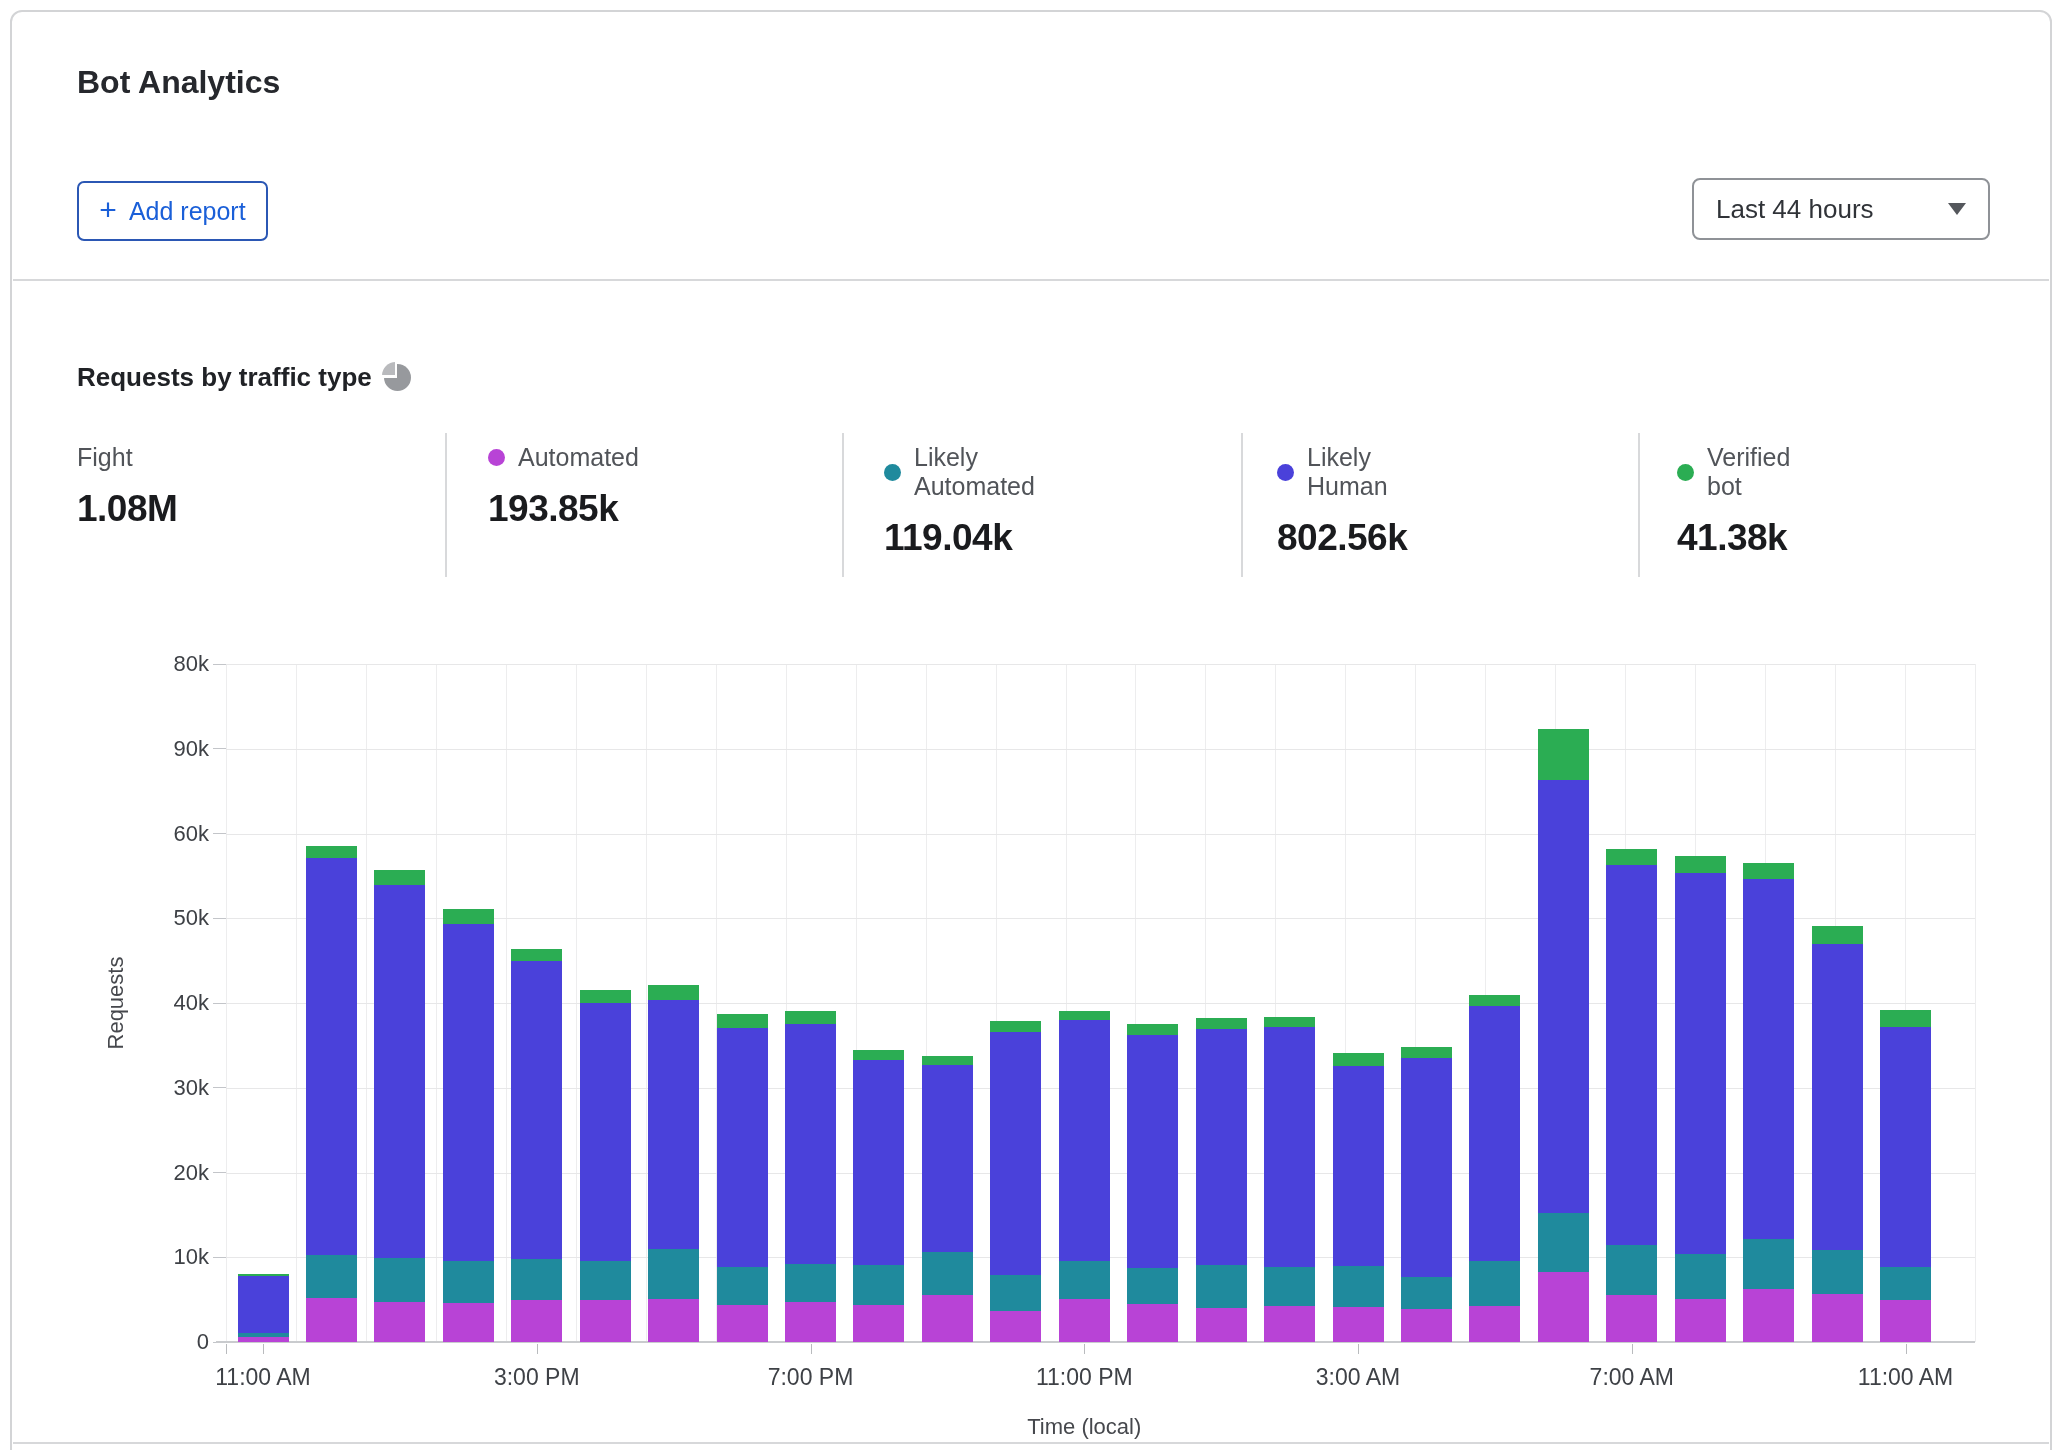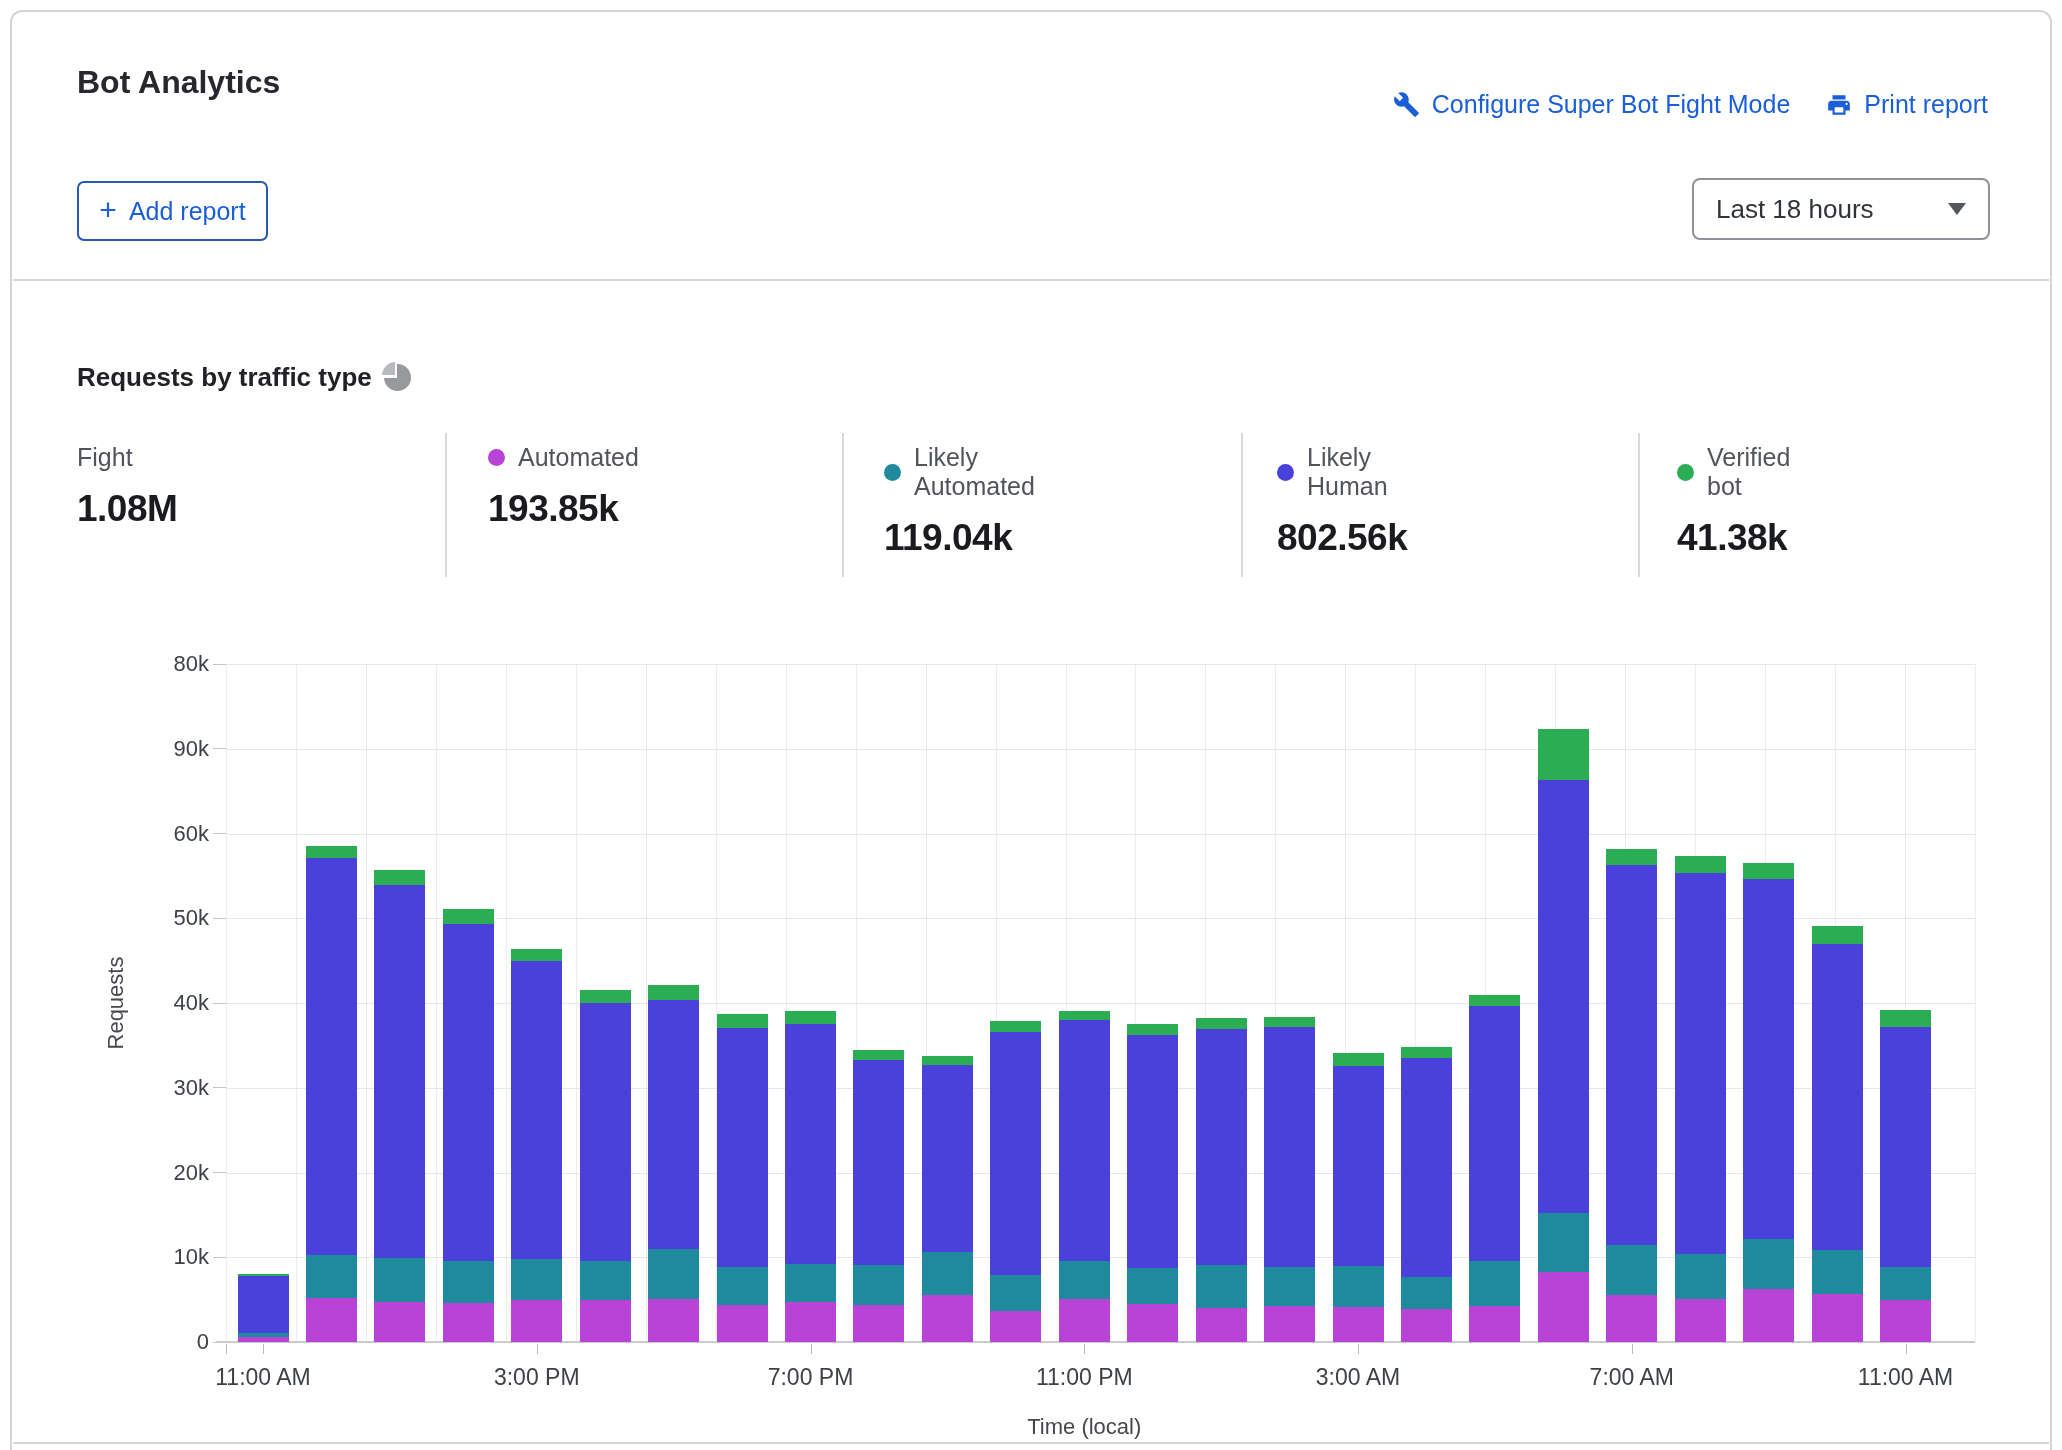--- a/index.html
+++ b/index.html
@@ -49,46 +49,28 @@
     transform:rotate(-90deg); }
   .bar-seg { position:absolute; }
 </style>
 </head>
 <body>
 
 <div class="card">
 
   <div class="page-title">Bot Analytics</div>
 
-  <div class="header-actions">
-    <a class="action-link">
-      <span>
-        <svg width="27" height="27" viewBox="0 0 24 24" fill="#1a5fd8">
-            <path d="M22.7 19l-9.1-9.1c.9-2.3.4-5-1.5-6.9-2-2-5-2.4-7.4-1.3L9 6 6 9 1.6 4.7C.4 7.1.9 10.1 2.9 12.1c1.9 1.9 4.6 2.4 6.9 1.5l9.1 9.1c.4.4 1 .4 1.4 0l2.3-2.3c.5-.4.5-1.1.1-1.4z"></path>
-          </svg>
-      </span>
-      <span>Configure Super Bot Fight Mode</span>
-    </a>
-    <a class="action-link">
-      <span>
-        <svg width="26" height="26" viewBox="0 0 24 24" fill="#1a5fd8">
-            <path d="M19 8H5c-1.66 0-3 1.34-3 3v6h4v4h12v-4h4v-6c0-1.66-1.34-3-3-3zm-3 11H8v-5h8v5zm3-7c-.55 0-1-.45-1-1s.45-1 1-1 1 .45 1 1-.45 1-1 1zm-1-9H6v4h12V3z"></path>
-          </svg>
-      </span>
-      <span>Print report</span>
-    </a>
-  </div>
 
   <button class="add-filter">
     <span class="plus">+</span>
     <span>Add report</span>
   </button>
 
   <div class="dropdown">
-    <span>Last 18 hours</span>
+    <span>Last 44 hours</span>
     <span class="caret"></span>
   </div>
 
   <div class="top-divider"></div>
 
   <div class="section-title-row">
     <span class="section-title">Requests by traffic type</span>
     <span class="pie-icon">
       <span class="pie-main"></span>
         <span class="pie-slice"></span>

